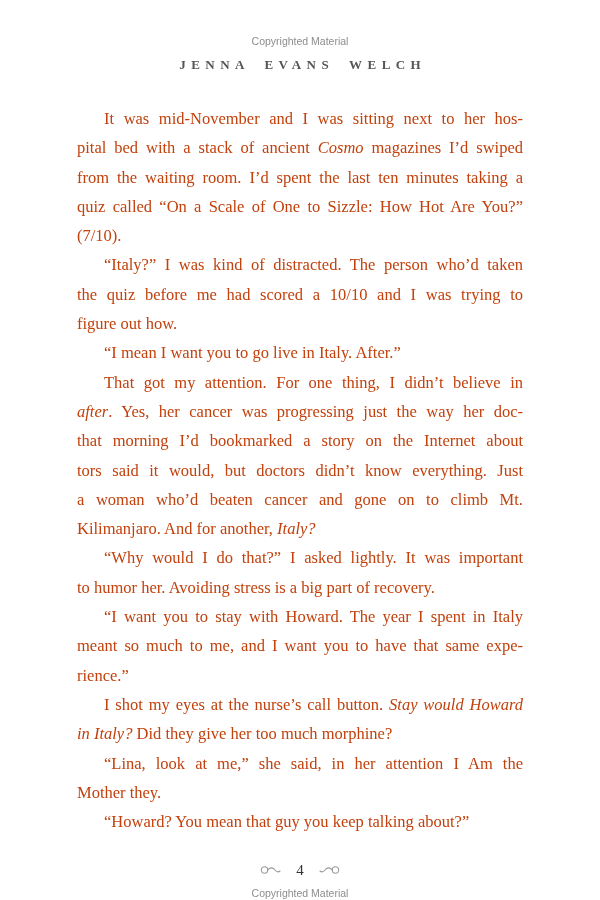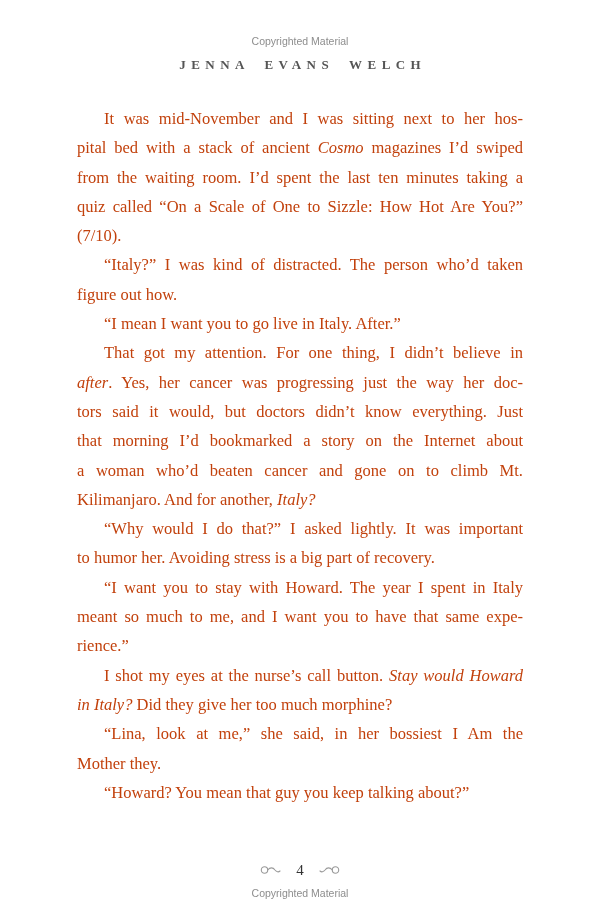--- a/index.html
+++ b/index.html
@@ -56,48 +56,49 @@
   <div class="body-text" id="body-text">
       <div class="para">
         <div class="line first"><span>It was mid-November and I was sitting next to her hos-</span></div>
         <div class="line"><span>pital bed with a stack of ancient </span><em>Cosmo</em><span> magazines I’d swiped</span></div>
         <div class="line"><span>from the waiting room. I’d spent the last ten minutes taking a</span></div>
         <div class="line"><span>quiz called “On a Scale of One to Sizzle: How Hot Are You?”</span></div>
         <div class="line last"><span>(7/10).</span></div>
       </div>
       <div class="para">
         <div class="line first"><span>“Italy?” I was kind of distracted. The person who’d taken</span></div>
+        <div class="line"><span>the quiz before me had scored a 10/10 and I was trying to</span></div>
         <div class="line last"><span>figure out how.</span></div>
       </div>
       <div class="para">
         <div class="line first last"><span>“I mean I want you to go live in Italy. After.”</span></div>
       </div>
       <div class="para">
         <div class="line first"><span>That got my attention. For one thing, I didn’t believe in</span></div>
         <div class="line"><em>after</em><span>. Yes, her cancer was progressing just the way her doc-</span></div>
+        <div class="line"><span>that morning I’d bookmarked a story on the Internet about</span></div>
         <div class="line"><span>tors said it would, but doctors didn’t know everything. Just</span></div>
-        <div class="line"><span>that morning I’d bookmarked a story on the Internet about</span></div>
         <div class="line"><span>a woman who’d beaten cancer and gone on to climb Mt.</span></div>
         <div class="line last"><span>Kilimanjaro. And for another, </span><em>Italy?</em></div>
       </div>
       <div class="para">
         <div class="line first"><span>“Why would I do that?” I asked lightly. It was important</span></div>
         <div class="line last"><span>to humor her. Avoiding stress is a big part of recovery.</span></div>
       </div>
       <div class="para">
         <div class="line first"><span>“I want you to stay with Howard. The year I spent in Italy</span></div>
         <div class="line"><span>meant so much to me, and I want you to have that same expe-</span></div>
         <div class="line last"><span>rience.”</span></div>
       </div>
       <div class="para">
         <div class="line first"><span>I shot my eyes at the nurse’s call button. </span><em>Stay would Howard</em></div>
         <div class="line last"><em>in Italy?</em><span> Did they give her too much morphine?</span></div>
       </div>
       <div class="para">
-        <div class="line first"><span>“Lina, look at me,” she said, in her bossiest I Am the</span></div>
+        <div class="line first"><span>“Lina, look at me,” she said, in her attention I Am the</span></div>
         <div class="line last"><span>Mother they.</span></div>
       </div>
       <div class="para">
         <div class="line first last"><span>“Howard? You mean that guy you keep talking about?”</span></div>
       </div>
     </div>
 
   <div class="footer">
     <span class="orn">
       <svg width="22" height="10" viewBox="0 0 22 10">

